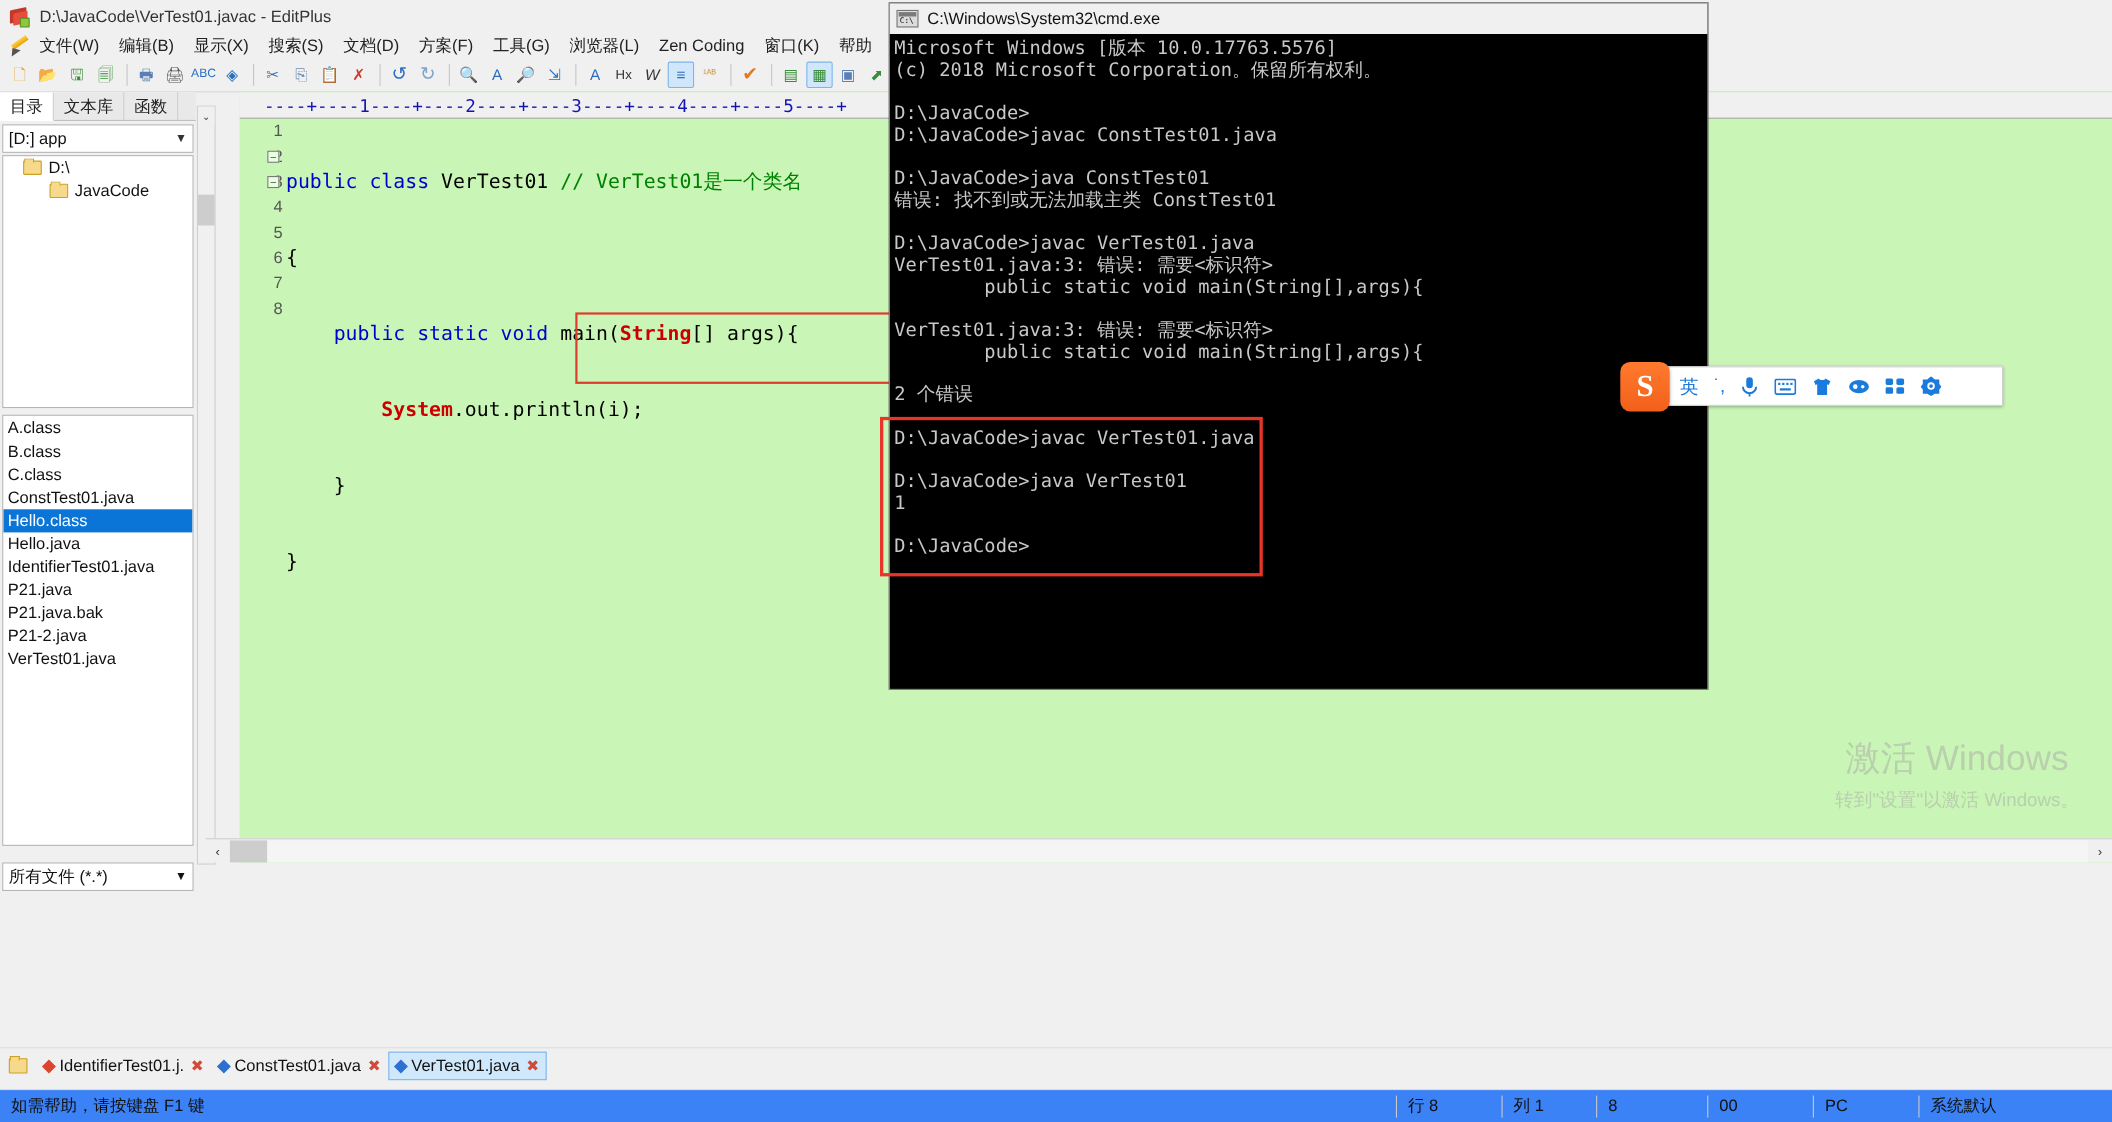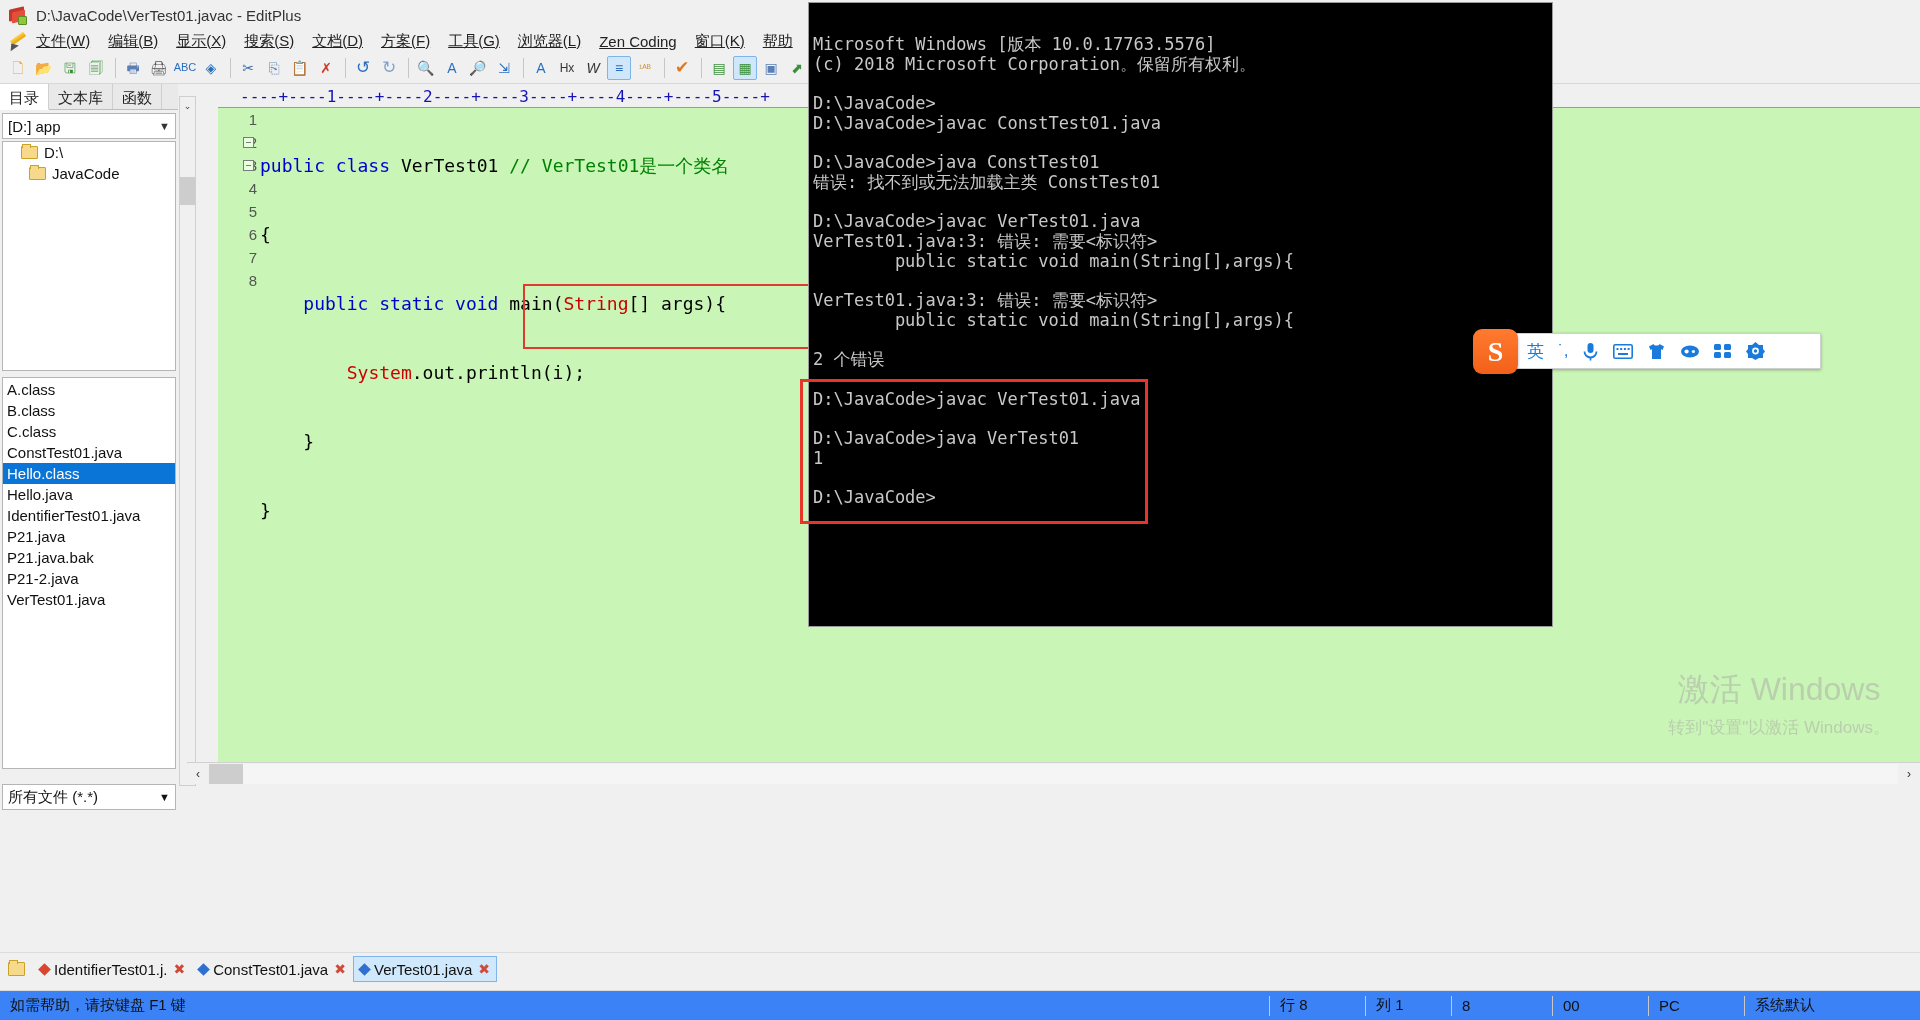--- a/index.html
+++ b/index.html
@@ -31,21 +31,21 @@
   .menubar {
     position: absolute; left: 0; top: 29px; width: 1920px; height: 24px;
     display: flex; align-items: center; padding-left: 8px; background:#f0f0f0;
   }
   .pencil-icon { width:20px; height:18px; position:relative; margin-right:6px; }
   .pencil-body { position:absolute; left:2px; top:4px; width:16px; height:5px;
      background: linear-gradient(#ffd24d,#e8a200); transform: rotate(-35deg); }
   .pencil-tip { position:absolute; left:0px; top:11px; width:0;height:0;
      border-left:5px solid transparent;border-right:5px solid transparent;
      border-bottom:6px solid #555; transform: rotate(-35deg);}
-  .menu-item { font-size: 15px; color: #222; margin-right: 14px; white-space: nowrap; cursor: default; padding: 1px 2px; text-decoration: underline; }
+  .menu-item { font-size: 15px; color: #222; margin-right: 14px; white-space: nowrap; cursor: default; padding: 1px 2px; }
 
   .toolbar {
     position: absolute; left: 0; top: 52px; width: 1920px; height: 32px;
     background: #f0f0f0; display: flex; align-items: center; padding-left: 6px;
     border-bottom: 1px solid #d8d8d8;
   }
   .tb-btn { width: 24px; height: 24px; margin-right: 2px; position: relative;
             display:flex; align-items:center; justify-content:center; border-radius:2px;}
   .tb-sep { width: 1px; height: 20px; background: #c6c6c6; margin: 0 5px; }
   .tb-btn.active { background:#cfe6fb; border:1px solid #7eb4ea; }
@@ -95,21 +95,21 @@
      font-size:16px; color:#1414b4; letter-spacing:0px; white-space:nowrap;
      padding-left: 22px; line-height: 26px; overflow:hidden;}
   .codearea { position:absolute; left:0; top:24px; right:0; bottom:0; background:#c9f5b6; overflow:hidden; }
   .gutter { position:absolute; left:0; top:0; width:42px; bottom:0; background:#c9f5b6; }
   .lnum { font-family:"Liberation Sans", sans-serif; font-size:15px; color:#555; text-align:right;
           height:23px; line-height:23px; padding-right:3px; }
   .foldbox { position:absolute; left:25px; width:11px; height:11px; border:1px solid #7a7a7a;
      background:#e8ffe0; font-size:9px; line-height:9px; text-align:center; color:#333;}
   .codelines { position:absolute; left:42px; top:0; right:0; bottom:0;
      font-family:"DejaVu Sans Mono", monospace; font-size:18px; line-height:23px; color:#000; white-space:pre; }
-  .kw { color:#0000cc; } .cmt { color:#008000; } .cls { color:#cc0000; }
+  .kw { color:#0000cc; } .cmt { color:#008000; } .cls { color:#cc0000;font-weight:bold; }
   .num { color:#aa00aa; } .plain { color:#000; }
 
   .redbox-code { position:absolute; left:305px; top:176px; width:307px; height:65px;
      border:2px solid #e03b2f; }
 
   
   .hscroll { position:absolute; left:187px; bottom:0; right:0; height:22px; background:#f0f0f0;
      border-top:1px solid #d0d0d0; display:flex; align-items:center; }
   .hs-btn { width:22px; height:20px; display:flex;align-items:center;justify-content:center;
      font-size:12px; color:#333; }
@@ -310,21 +310,21 @@
     <div class="drivebar">
       <span>[D:] app</span>
       <span class="caret">▼</span>
     </div>
 
     <div class="tree">
       <div class="tree-item" style="padding-left:14px">
         <span class="folder"></span>
         <span>D:\</span>
       </div>
-      <div class="tree-item" style="padding-left:22px">
+      <div class="tree-item" style="padding-left:38px">
         <span class="folder"></span>
         <span>JavaCode</span>
       </div>
     </div>
 
     <div class="filelist">
       <div class="file-item">A.class</div>
       <div class="file-item">B.class</div>
       <div class="file-item">C.class</div>
       <div class="file-item">ConstTest01.java</div>
@@ -385,20 +385,24 @@
   </div>
 
   <div class="hscroll" style="bottom:236px">
     <div class="hs-btn">‹</div>
     <div class="hs-thumb"></div>
     <div class="hs-track"></div>
     <div class="hs-btn">›</div>
   </div>
 
   <div class="cmdwin">
+    <div class="cmdtitle">
+      <div class="cmdicon"></div>
+      <div class="cmdtitle-text">C:\Windows\System32\cmd.exe</div>
+    </div>
     <div class="cmdbody">Microsoft Windows [版本 10.0.17763.5576]
 (c) 2018 Microsoft Corporation。保留所有权利。
 
 D:\JavaCode&gt;
 D:\JavaCode&gt;javac ConstTest01.java
 
 D:\JavaCode&gt;java ConstTest01
 错误: 找不到或无法加载主类 ConstTest01
 
 D:\JavaCode&gt;javac VerTest01.java

